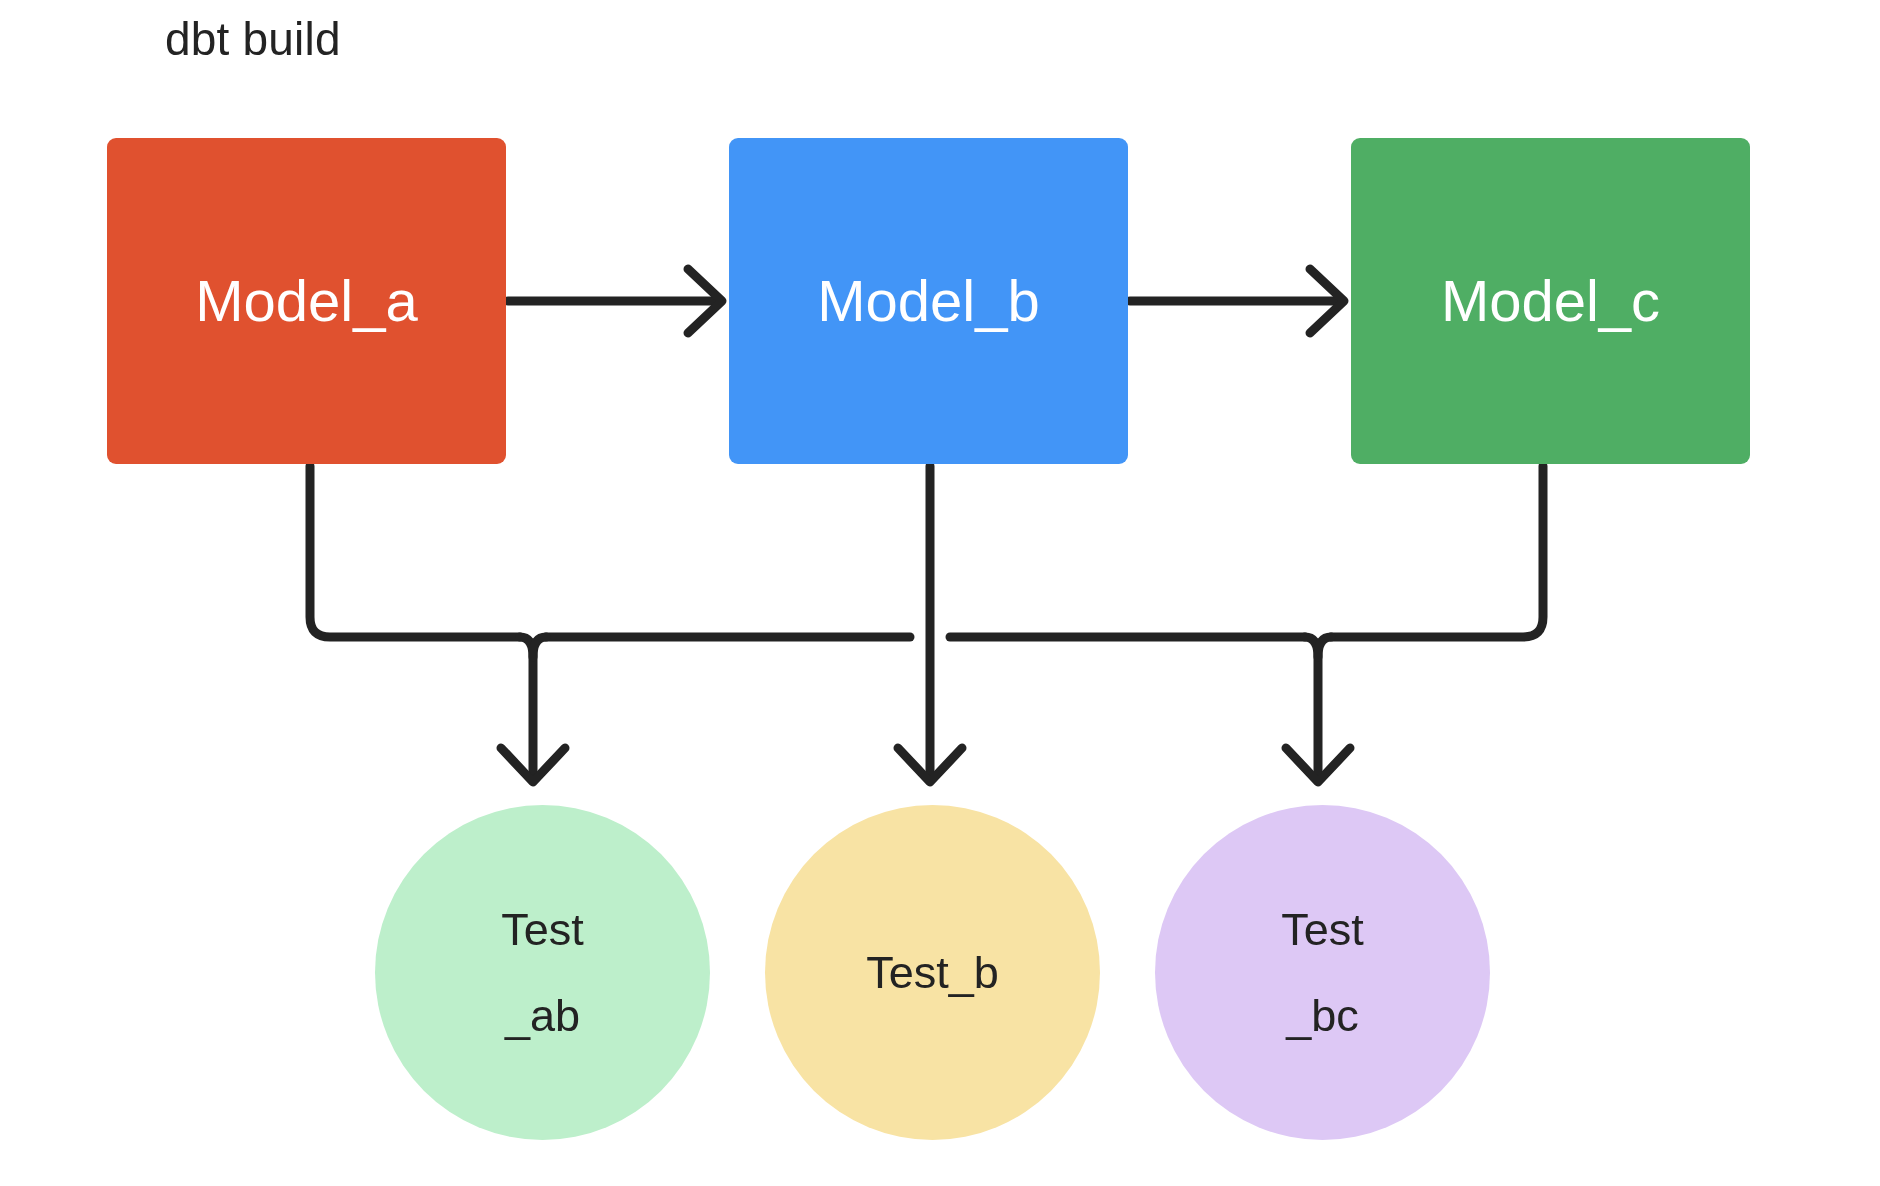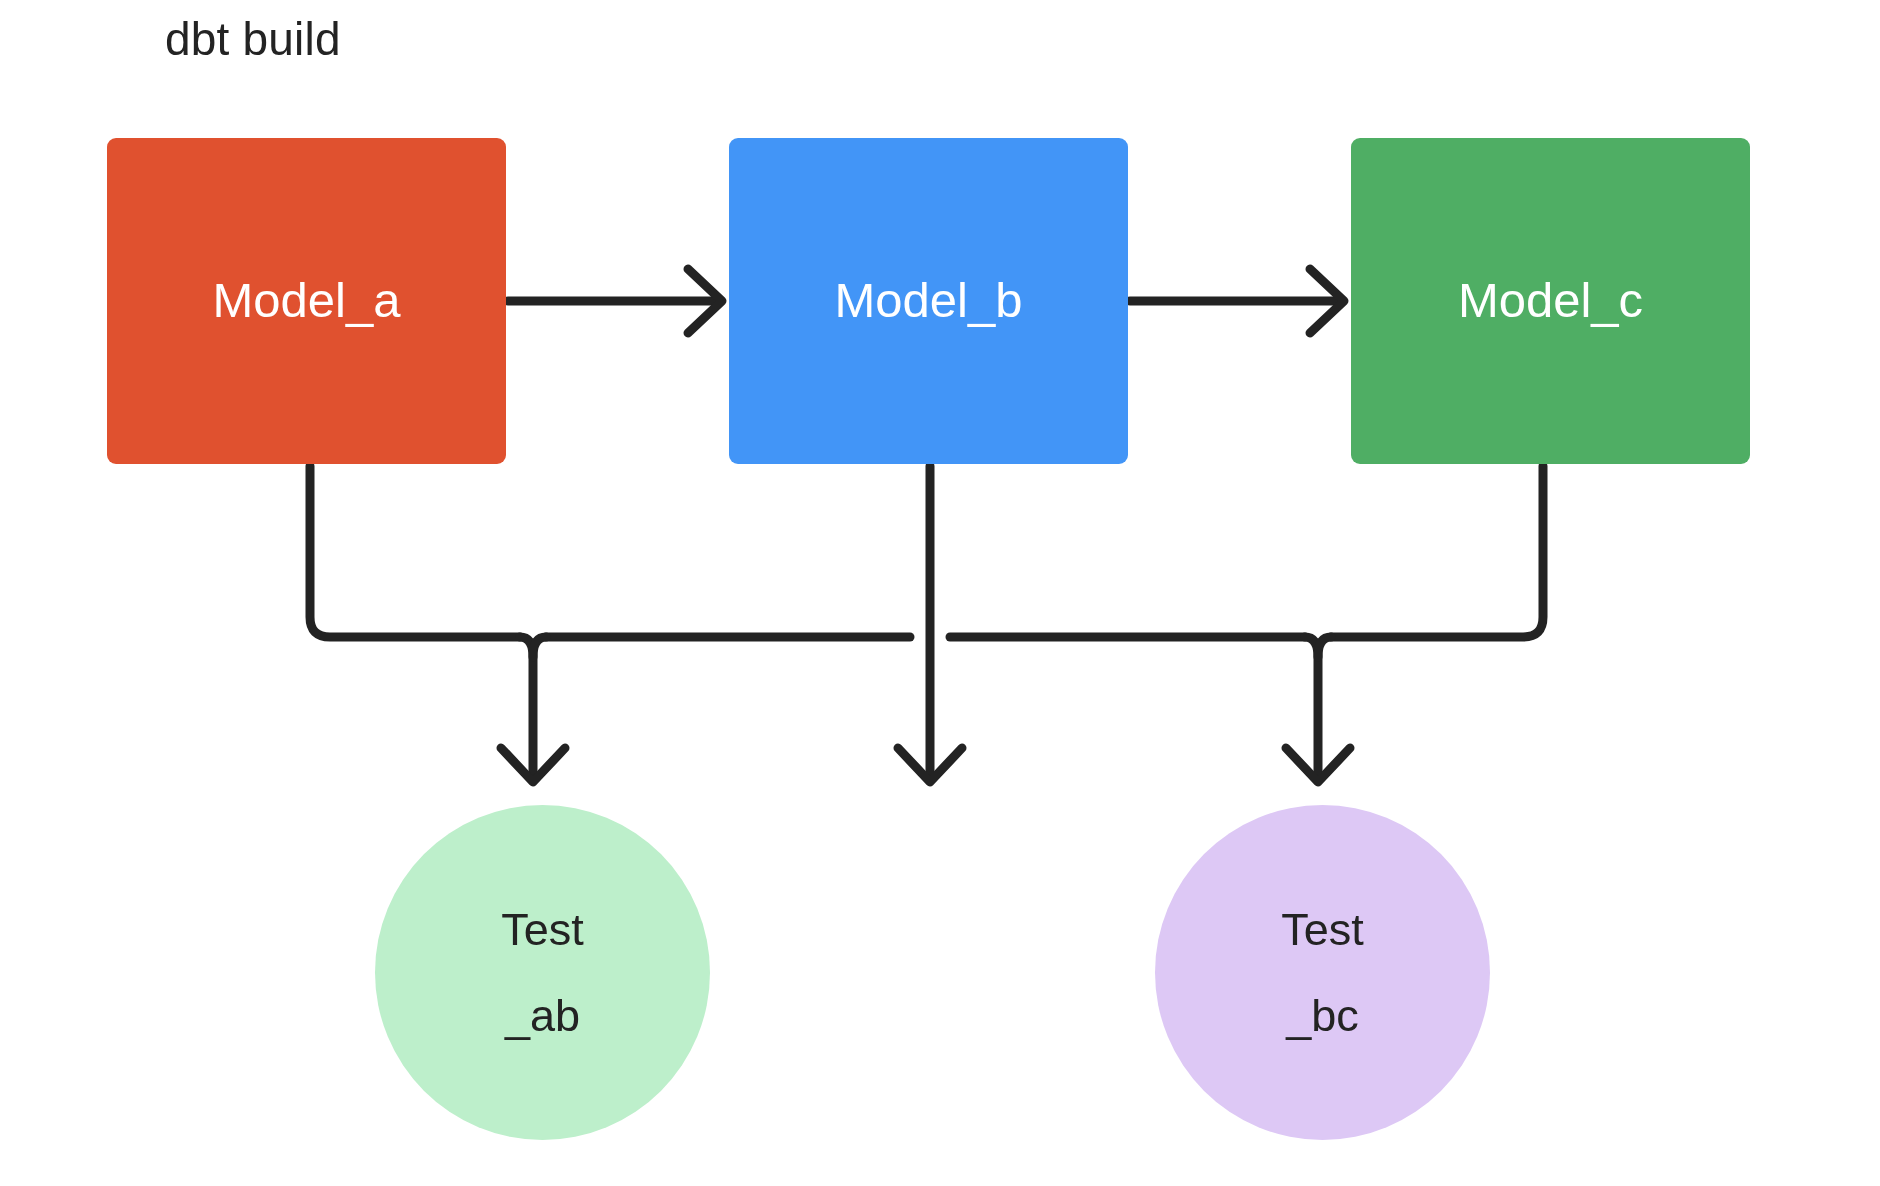--- a/index.html
+++ b/index.html
@@ -36,21 +36,21 @@
   }
   .node-box {
     position: absolute;
     display: flex;
     align-items: center;
     justify-content: center;
     border-radius: 9px;
     box-sizing: border-box;
   }
   .node-box .node-label {
-    font-size: 49px;
+    font-size: 58px;
     color: #ffffff;
     line-height: 1.05;
     text-align: center;
     white-space: nowrap;
   }
   .node-circle {
     position: absolute;
     display: flex;
     align-items: center;
     justify-content: center;
@@ -137,19 +137,22 @@
 
   <div class="node-box box-c">
     <span class="node-label">Model_c</span>
   </div>
 
   <div class="node-circle circle-ab">
     <span class="node-label">Test
 _ab</span>
   </div>
 
+  <div class="node-circle circle-b">
+    <span class="node-label">Test_b</span>
+  </div>
 
   <div class="node-circle circle-bc">
     <span class="node-label">Test
 _bc</span>
   </div>
 
 </div>
 
 </body></html>

